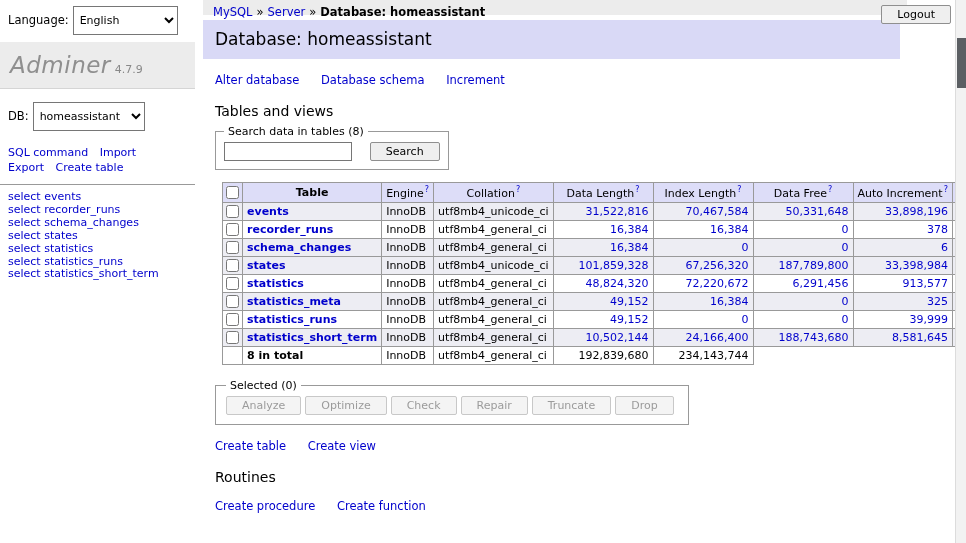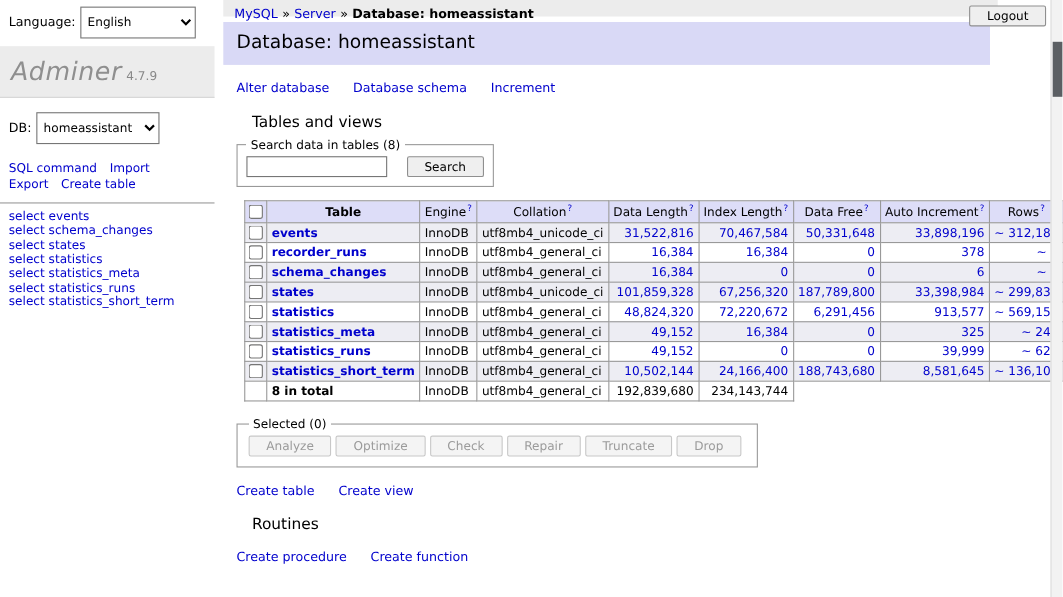--- a/index.html
+++ b/index.html
@@ -50,36 +50,36 @@
   }
   .breadcrumb .sep { color:#000; margin:0 4px; }
   .logout-btn { position:absolute; top:5px; right:4px; }
   h2.page-title {
     margin:5px 55px 0 0; background:var(--title-bg,#d9d9f6);
     padding:9px 12px 10px; font-size:17px; font-weight:normal;
   }
   .content { padding:0 0 0 12px; }
   .nav-links { margin:14px 0 0; font-size:11.5px; }
   .nav-links a { margin-right:18px; }
-  h3 { margin:16px 14px 0; font-size:14px; font-weight:normal; }
+  h3 { margin:16px 0 0; font-size:14px; font-weight:normal; }
 
   fieldset { display:inline-block; border:1px solid #999; margin:6px 0 0; padding:4px 8px 8px; }
   legend { font-size:11px; padding:0 4px; }
   .search-fs input { width:128px; vertical-align:middle; }
   .search-fs button { margin-left:14px; vertical-align:middle; }
 
   table.db-tables { border-collapse:collapse; margin:12px 0 0 7px; font-size:11px; }
   .db-tables th, .db-tables td { border:1px solid #999; padding:2px 4px; height:18px; white-space:nowrap; }
   .db-tables thead th { background:var(--header-bg,#ddddf8); font-weight:normal; }
   .db-tables thead th.name-h { font-weight:bold; }
   sup.help { font-size:8px; color:var(--link,#0000cc); cursor:pointer; margin-left:1px; }
   .db-tables td.check, .db-tables th.check { text-align:center; padding:1px 3px; }
   .db-tables input[type=checkbox] { margin:0; vertical-align:middle; }
   .db-tables td.name a { font-weight:bold; }
-  .db-tables td.num { text-align:right; }
+  .db-tables td.num { text-align:right;padding-left:25px; }
   #tbody tr:nth-child(1) td, #tbody tr:nth-child(3) td, #tbody tr:nth-child(4) td,
   #tbody tr:nth-child(6) td, #tbody tr:nth-child(8) td { background:var(--stripe,#ededf3); }
   #tbody tr.total td { background:#fff; }
   #tbody tr.total td.bold { font-weight:bold; }
   #tbody tr.total td.filler { border:none; background:#fff; }
 
   .selected-fs { margin-top:14px; padding:4px 10px 9px; }
   .btn-row button { margin-right:4px; }
   .move-row { margin-top:8px; font-size:11.5px; white-space:nowrap; }
   .move-row select { width:128px; margin:0 4px; vertical-align:middle; }
@@ -100,24 +100,24 @@
   <h1 class="brand">
     <span class="brand-name">Adminer</span><span class="brand-ver">4.7.9</span>
   </h1>
   <div class="db-row">
     <span>DB:</span><select><option>homeassistant</option></select>
   </div>
   <p class="side-actions" id="side-actions"><a href="#">SQL command</a> <a href="#">Import</a> <a href="#">Export</a> <a href="#">Create table</a> </p>
   <hr>
   <ul class="side-tables" id="side-tables">
       <li><a href="#">select events</a></li>
+      <li><a href="#">select recorder_runs</a></li>
       <li><a href="#">select schema_changes</a></li>
       <li><a href="#">select states</a></li>
       <li><a href="#">select statistics</a></li>
-      <li><a href="#">select statistics_meta</a></li>
       <li><a href="#">select statistics_runs</a></li>
       <li><a href="#">select statistics_short_term</a></li>
     </ul>
 </aside>
 
 <div class="main">
   <button class="logout-btn">Logout</button>
   <div class="breadcrumb">
     <a href="#">MySQL</a><span class="sep">»</span><a href="#">Server</a><span class="sep">»</span><b>Database: homeassistant</b>
   </div>

